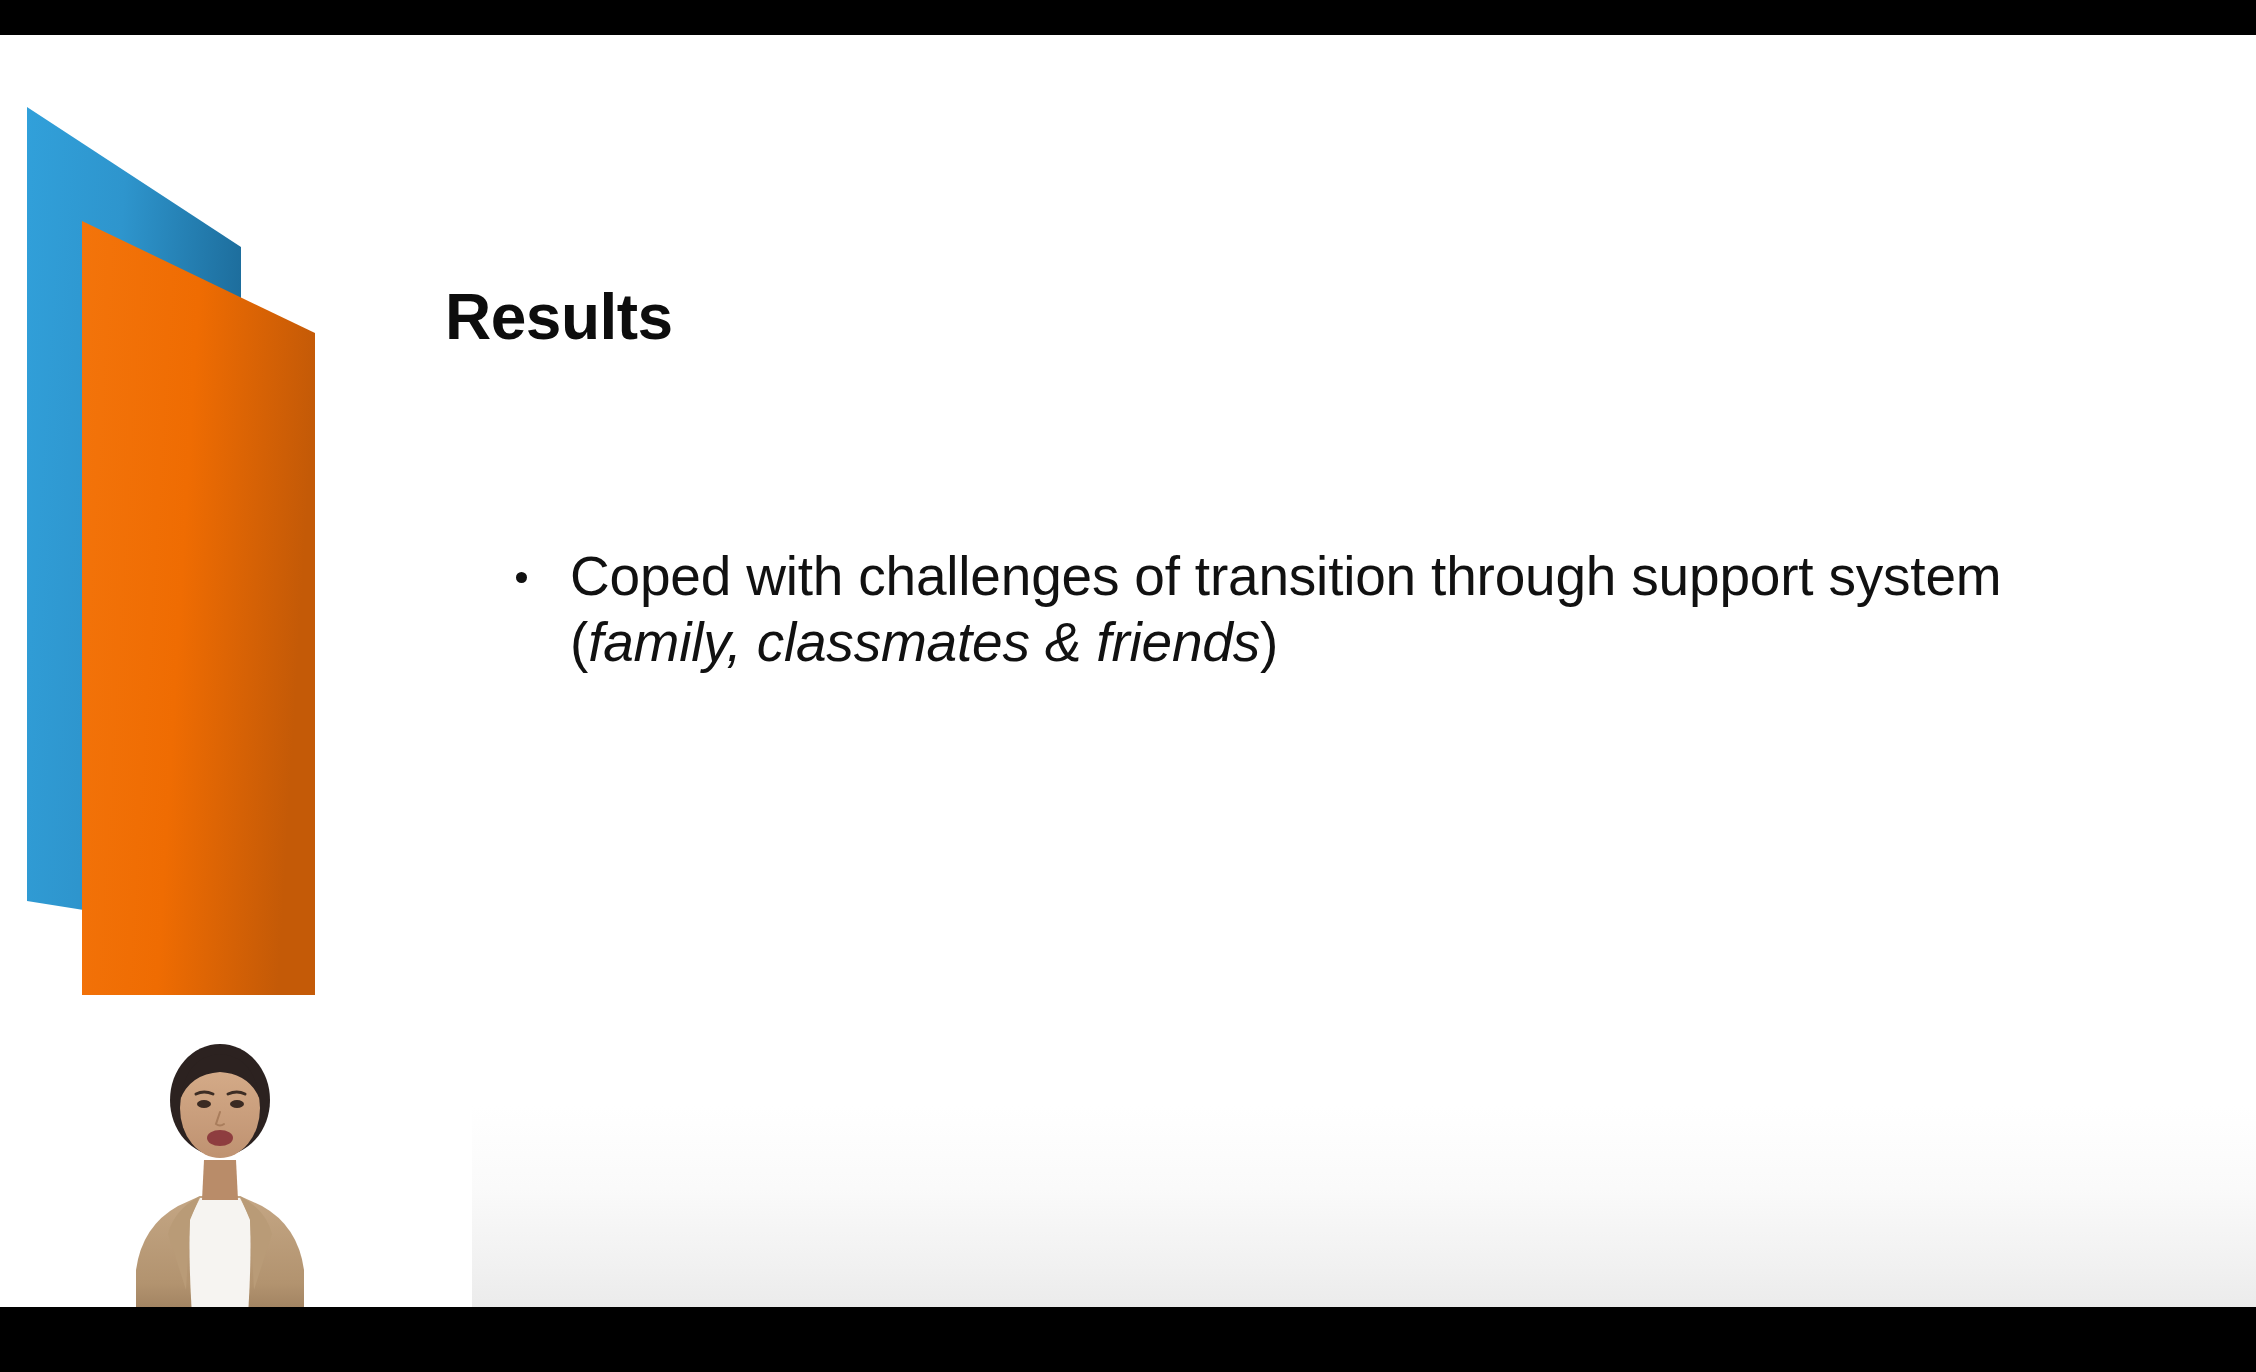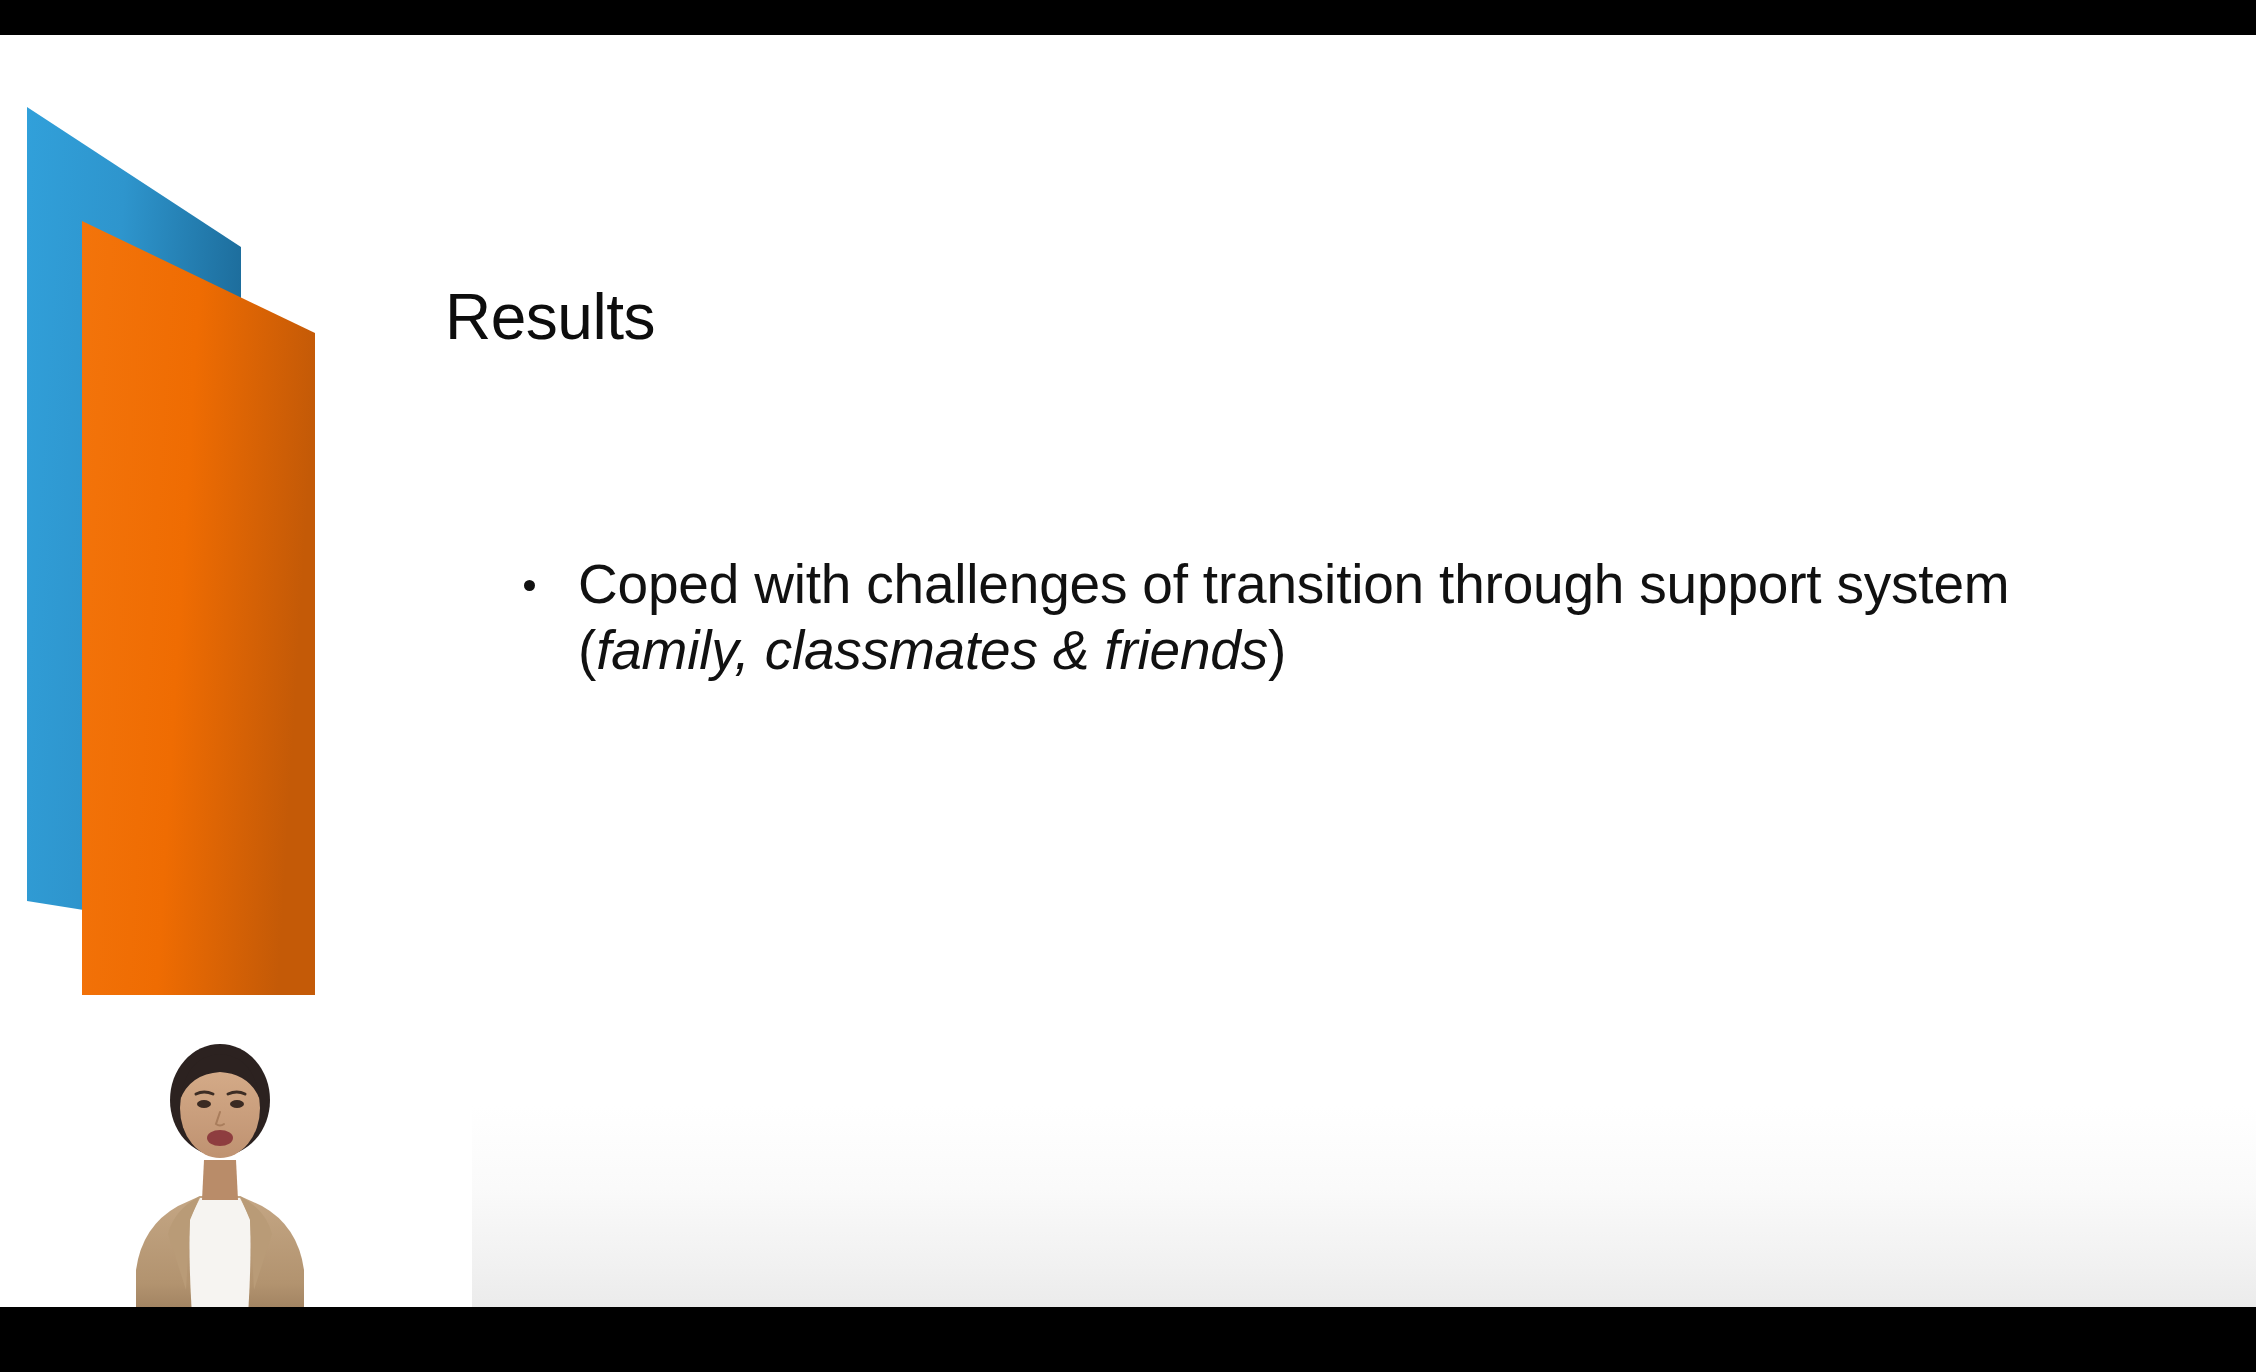--- a/index.html
+++ b/index.html
@@ -56,33 +56,33 @@
     height: 1000px;
     pointer-events: none;
   }
 
   
   #slide-title {
     position: absolute;
     left: 445px;
     top: 250px;
     font-size: 64px;
-    font-weight: 400;
+    font-weight: 700;
     letter-spacing: -0.5px;
     color: #0d0d0d;
     line-height: 1;
     white-space: nowrap;
   }
 
   #bullet-list {
     position: absolute;
     left: 500px;
     top: 500px;
     width: 1620px;
-    margin: 16px;
+    margin: 8px;
     padding: 0;
     list-style: none;
   }
   .bullet-item {
     position: relative;
     padding-left: 62px;
     margin-bottom: 66px;
     font-size: 55px;
     line-height: 1.2;
     color: #111111;

